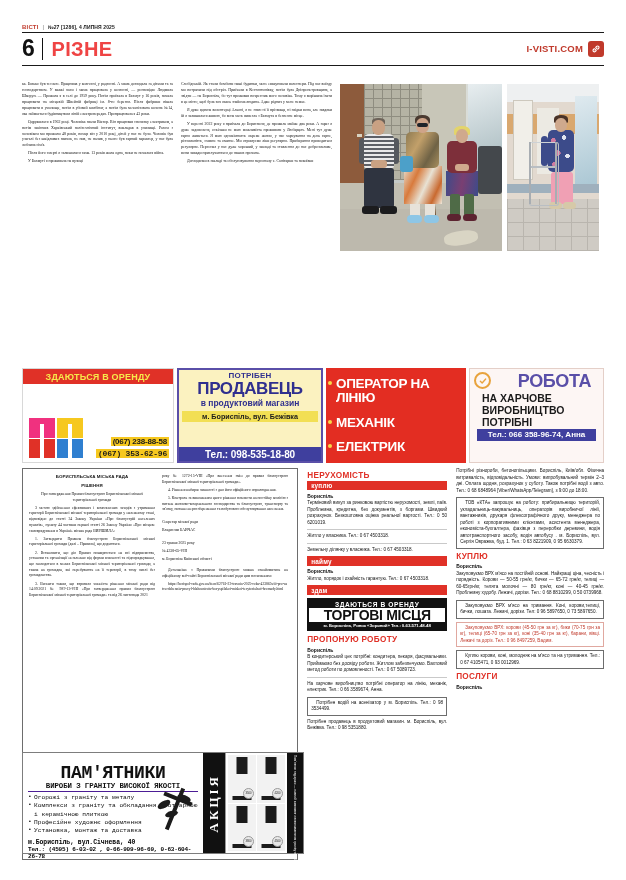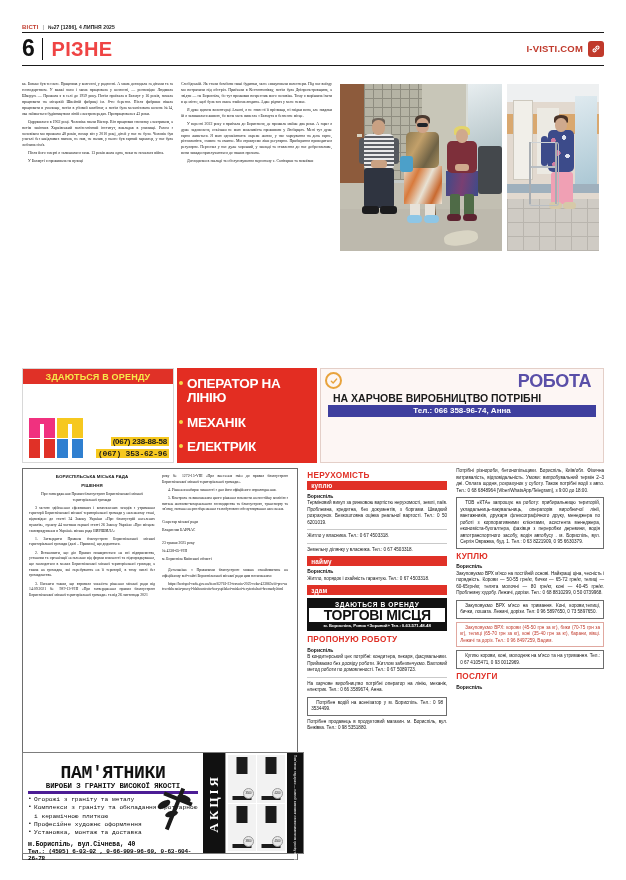--- a/index.html
+++ b/index.html
@@ -198,21 +198,21 @@
   .doc-link{word-break:break-all;text-indent:0;font-size:3.7px;}
 
   
   .monu{position:absolute;left:22px;top:752px;width:280px;height:100px;border:1px solid #7d7d7d;
         background:#fff;display:flex;}
   .monu-main{flex:1;padding:3px 5px;position:relative;box-sizing:border-box;
              font-family:Liberation Mono, monospace;margin-top:8px;}
   .monu-t1{font-size:18px;font-weight:bold;color:#111;letter-spacing:-.3px;line-height:1;
            text-align:center;}
   .monu-t2{font-size:7.4px;font-weight:bold;color:#111;text-align:center;letter-spacing:-.1px;
-           border-bottom:3px solid #4c1d95;padding-bottom:1px;}
+           border-bottom:1px solid #4c1d95;padding-bottom:1px;}
   .monu-li{font-size:6.2px;color:#111;line-height:1.35;margin-top:2px;}
   .monu-li div{position:relative;padding-left:6px;}
   .monu-li div:before{content:"•";position:absolute;left:0;top:-1px;}
   .monu-addr{font-size:6.4px;font-weight:bold;margin-top:3px;}
   .monu-tel{font-size:6px;font-weight:bold;letter-spacing:-.2px;}
   .monu-flower{position:absolute;right:4px;top:26px;width:44px;height:46px;}
   .mf-st{position:absolute;background:#1b1b1b;}
   .monu-akc{width:22px;background:#111;color:#fff;display:flex;align-items:center;
             justify-content:center;}
   .monu-akc span{writing-mode:vertical-rl;transform:rotate(180deg);font-size:13px;font-weight:bold;
@@ -371,20 +371,27 @@
           <div class="bq2"></div>
           <div class="bq3"></div>
           <div class="bq4"></div>
         <div class="bpost" style="left:11px;top:6px;height:34px;"></div>
         <div class="bpost" style="left:39px;top:6px;height:34px;"></div>
       </div>
       <div class="ad-bill-tel">(067) 238-88-58</div>
       <div class="ad-bill-tel2">(067) 353-62-96</div>
     </div>
 
+    <div class="adbox ad-sell">
+      <div class="ad-sell-1">ПОТРІБЕН</div>
+      <div class="ad-sell-2">ПРОДАВЕЦЬ</div>
+      <div class="ad-sell-3">в продуктовий магазин</div>
+      <div class="ad-sell-4">м. Бориспіль, вул. Бежівка</div>
+      <div class="ad-sell-5">Тел.: 098-535-18-80</div>
+    </div>
 
     <div class="adbox ad-job">
       <div class="ad-job-item two">
         <span class="ad-job-dot"></span>
         <span>ОПЕРАТОР НА ЛІНІЮ</span>
       </div>
       <div class="ad-job-item">
         <span class="ad-job-dot"></span>
         <span>МЕХАНІК</span>
       </div>

